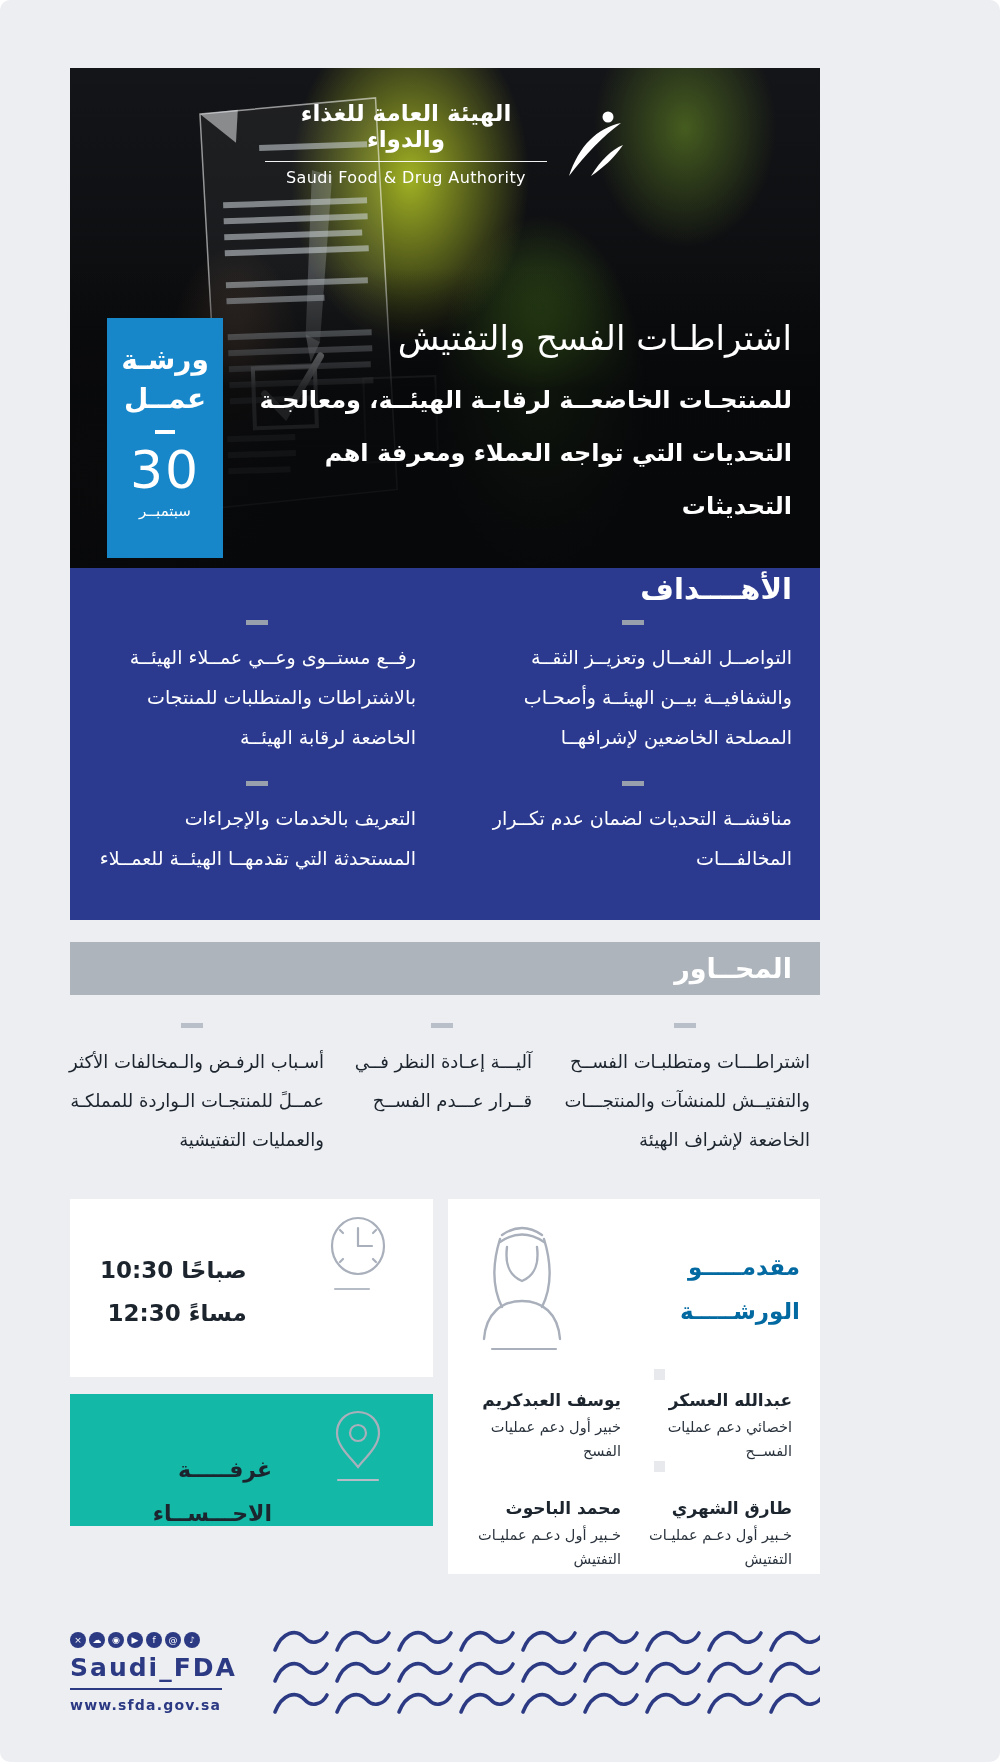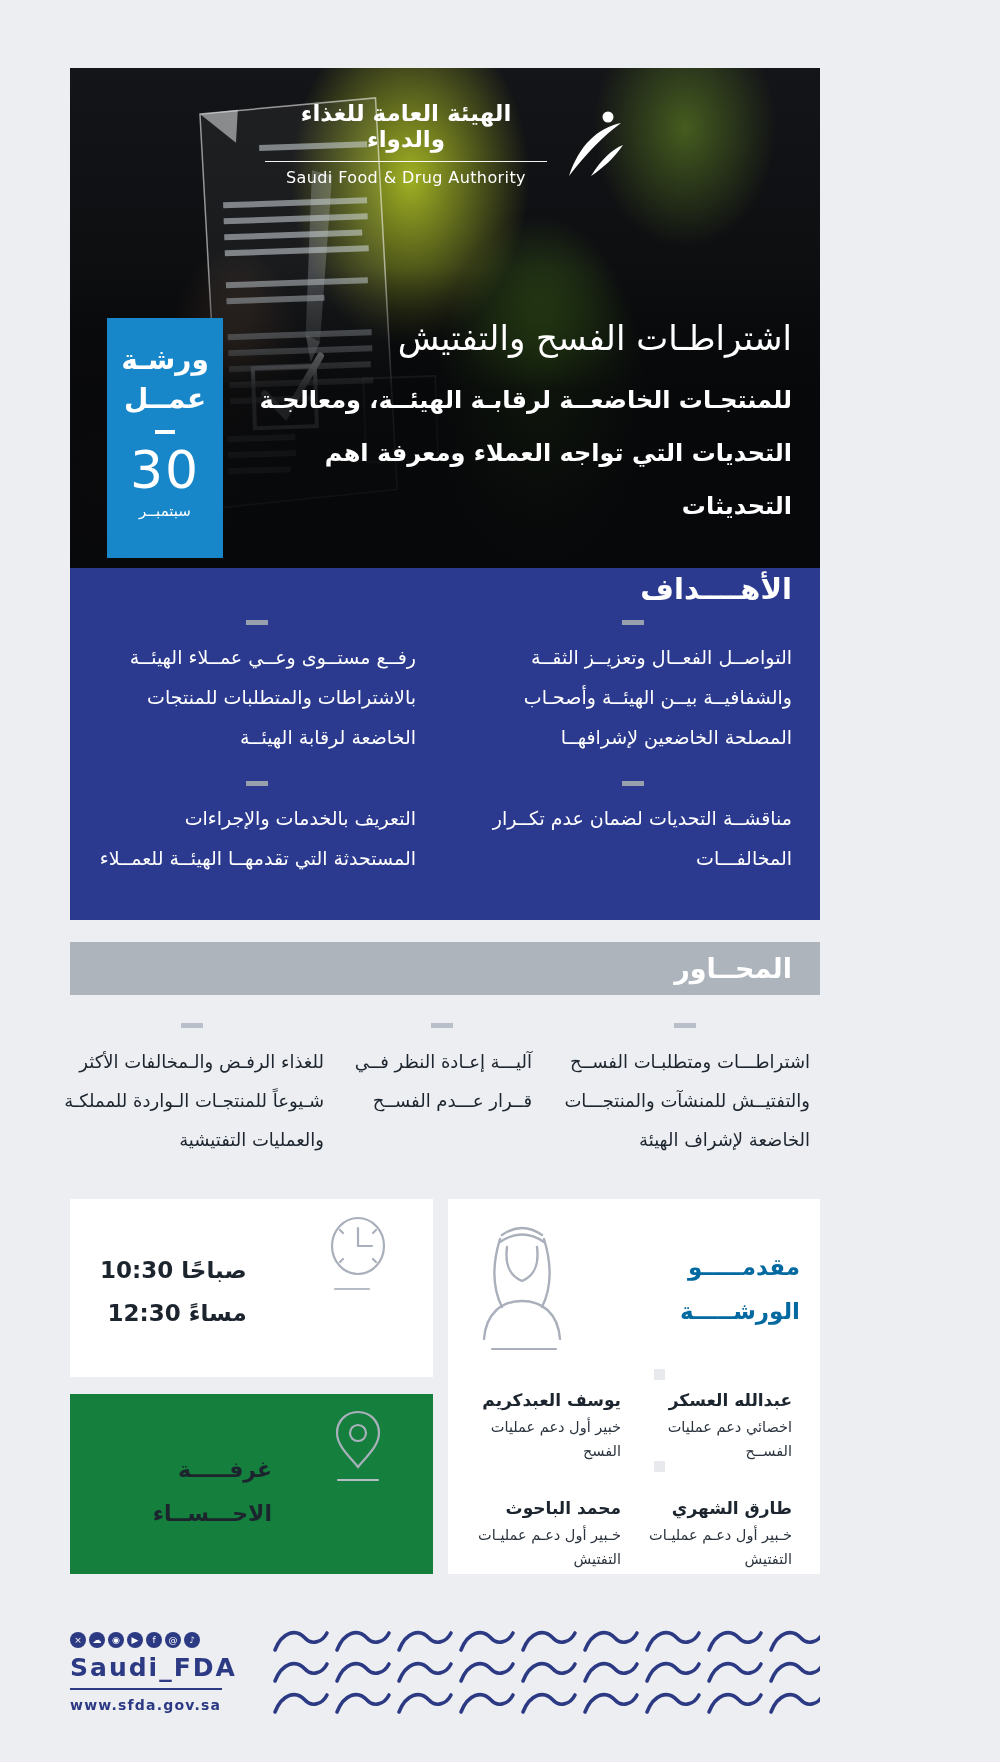--- a/index.html
+++ b/index.html
@@ -1,17 +1,17 @@
 <!DOCTYPE html>
 <html lang="ar"><head>
 <meta charset="utf-8">
 <style>
   * { margin:0; padding:0; box-sizing:border-box; }
   body { font-family:"DejaVu Sans","Liberation Sans",sans-serif; }
-  .page { position:relative; width:1000px; height:1762px; background:#edeef2; overflow:hidden; }
+  .page { position:relative; width:1000px; height:1762px; background:#edeef2; overflow:hidden;border-radius:10px; }
   .poster { position:absolute; left:70px; top:68px; width:750px; }
 
   
   .hero { position:relative; height:500px; overflow:hidden;
     background:
       radial-gradient(170px 240px at 340px 110px, rgba(186,205,38,0.85), rgba(186,205,38,0) 70%),
       radial-gradient(150px 260px at 470px 330px, rgba(88,150,28,0.80), rgba(88,150,28,0) 70%),
       radial-gradient(130px 170px at 615px 60px, rgba(120,165,40,0.50), rgba(120,165,40,0) 70%),
       radial-gradient(240px 210px at 40px 430px, rgba(48,34,26,0.90), rgba(48,34,26,0) 75%),
       radial-gradient(95px 160px at 165px 290px, rgba(120,85,60,0.45), rgba(120,85,60,0) 70%),
@@ -51,21 +51,21 @@
   .topics { padding:28px 10px 0 0; direction:rtl; display:grid; grid-template-columns:250px 180px 264px;
     column-gap:28px; height:178px; }
   .topics .dash { background:#b9bfc8; margin-bottom:14px; }
   .topic p { font-size:18px; line-height:39px; color:#1c242e; text-align:right; }
 
   
   .cards { margin-top:26px; display:flex; gap:15px; direction:rtl; }
   .presenter-card { width:372px; height:375px; background:#fff; position:relative; direction:rtl; }
   .left-stack { flex:1; display:flex; flex-direction:column; gap:17px; }
   .time-card { height:178px; background:#fff; position:relative; }
-  .loc-card { height:180px; background:#15803d; position:relative; }
+  .loc-card { height:132px; background:#14b8a6; position:relative; }
 
   .clock-svg { position:absolute; right:44px; top:16px; }
   .times { position:absolute; left:30px; top:50px; direction:ltr; text-align:right;
     font-size:23px; font-weight:600; color:#1c242e; line-height:43px; }
 
   .pin-svg { position:absolute; right:46px; top:12px; }
   .loc-text { position:absolute; left:52px; top:54px; width:150px; direction:rtl; text-align:right;
     font-size:22px; font-weight:600; color:#1c242e; line-height:44px; }
 
   .person-svg { position:absolute; left:22px; top:16px; }
@@ -184,21 +184,21 @@
       <div class="topic">
         <div class="dash"></div>
         <p>اشتراطـــات ومتطلبـات الفســح والتفتيــش للمنشآت والمنتجـــات الخاضعة لإشراف الهيئة</p>
       </div>
       <div class="topic">
         <div class="dash"></div>
         <p>آليـــة إعـادة النظر فــي قــرار عـــدم الفســح</p>
       </div>
       <div class="topic">
         <div class="dash"></div>
-        <p>للغذاء الرفـض والـمخالفات الأكثر شـيوعاً للمنتجـات الـواردة للمملكـة والعمليات التفتيشية</p>
+        <p>أسـباب الرفـض والـمخالفات الأكثر عمــلً للمنتجـات الـواردة للمملكـة والعمليات التفتيشية</p>
       </div>
     </div>
 
     <div class="cards">
 
       <div class="presenter-card">
         <svg class="person-svg" width="104" height="142" viewBox="0 0 104 142">
           <g fill="none" stroke="#a9b0bb" stroke-width="2.4" stroke-linecap="round">
             <path d="M32 20 Q52 6 72 20"></path>
             <path d="M30 27 Q52 12 74 27"></path>

